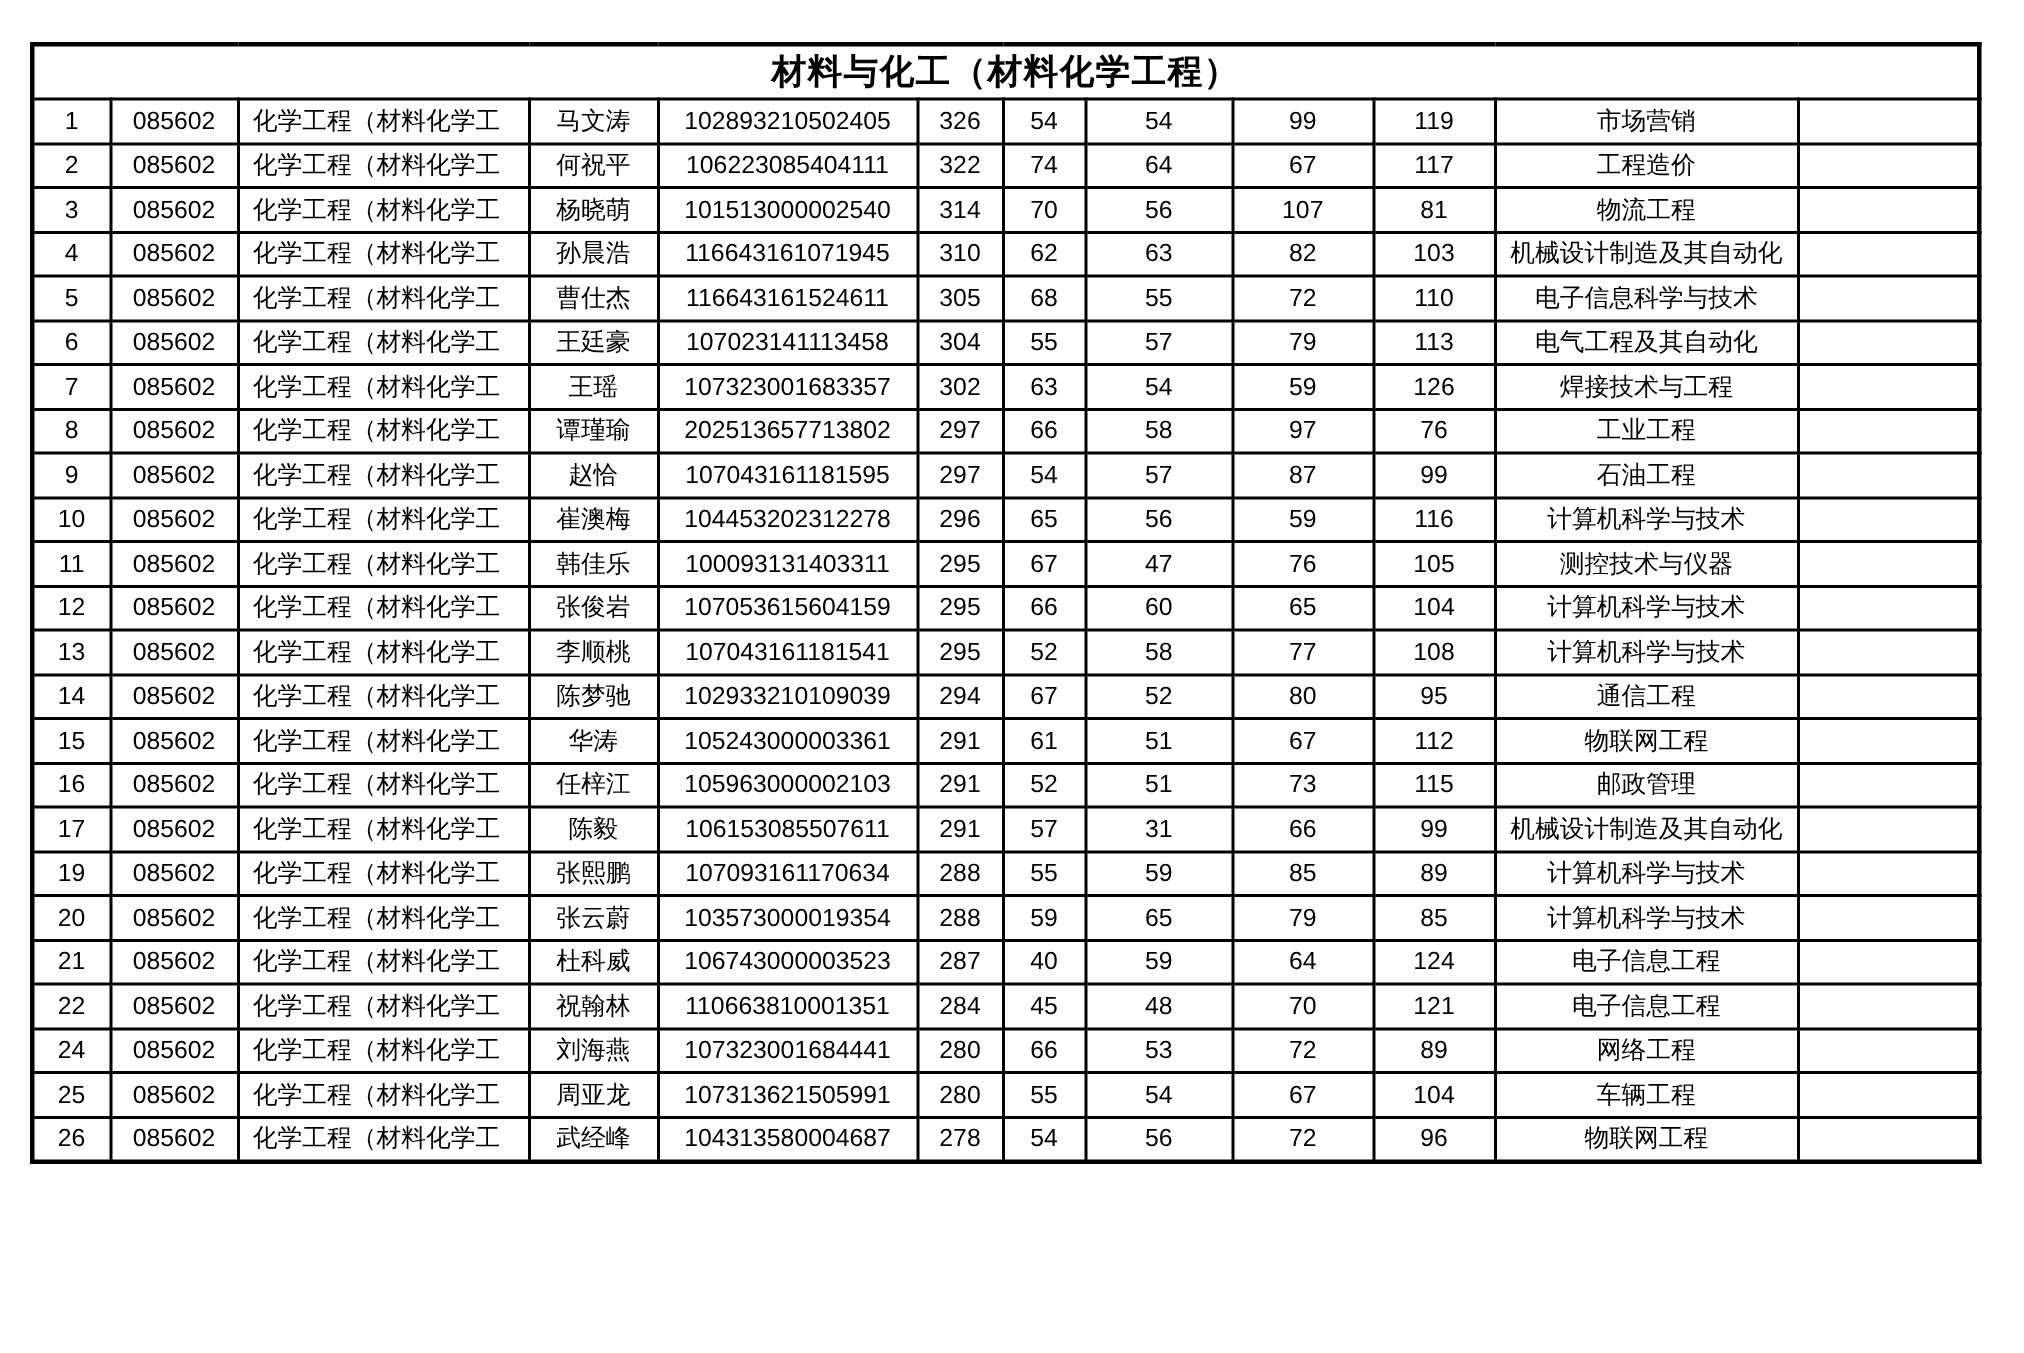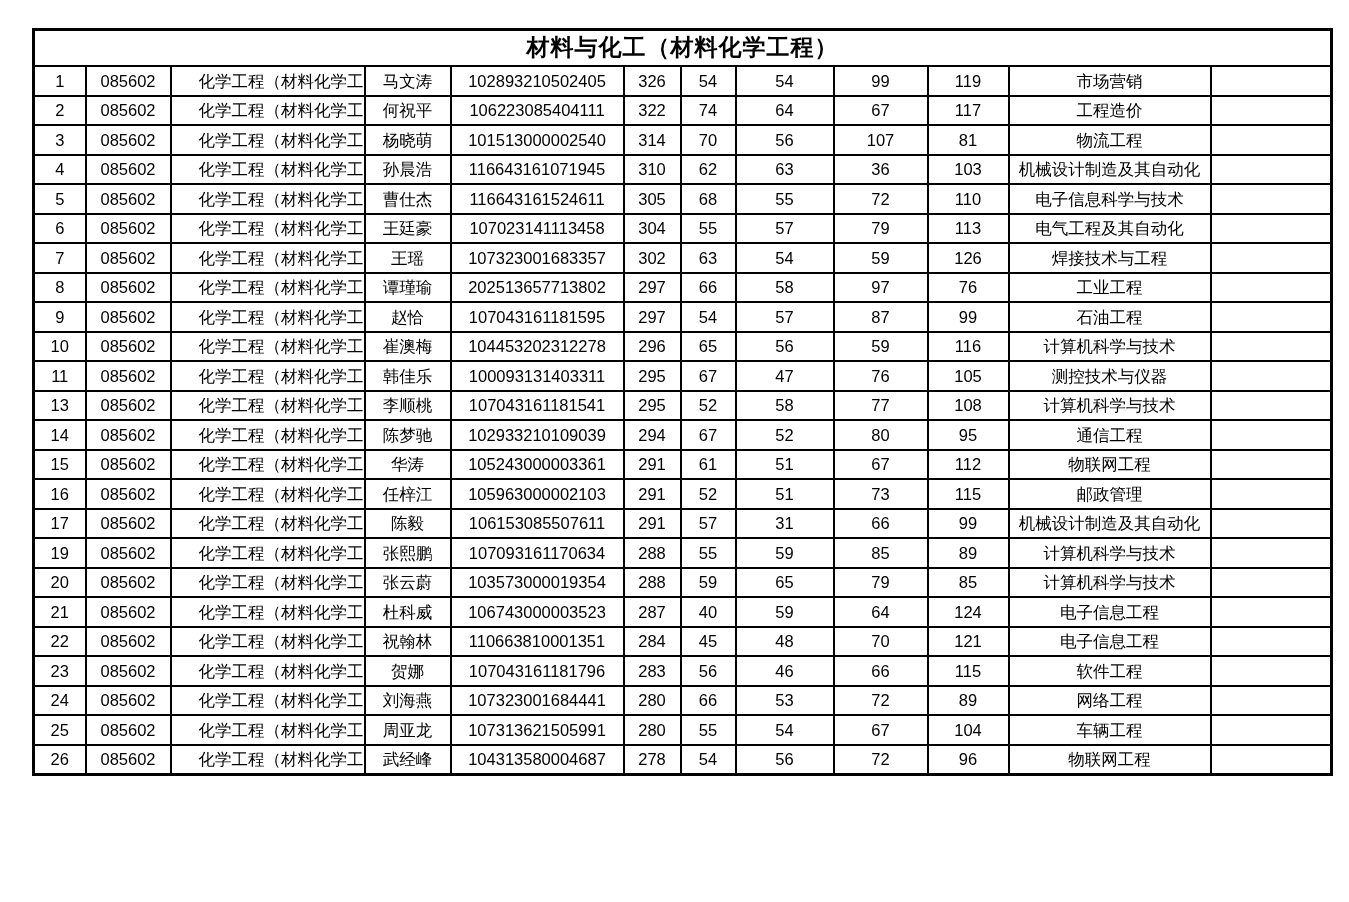--- a/index.html
+++ b/index.html
@@ -16,21 +16,20 @@
     color: #000000;
   }
   table.results {
     position: absolute;
     left: 20px;
     top: 28px;
     border-collapse: collapse;
     table-layout: fixed;
     width: 1298px;
     border: 3px solid #000000;
-    margin-left: 12px;
   }
   table.results td, table.results th {
     border: 2px solid #000000;
     padding: 0;
     overflow: hidden;
     white-space: nowrap;
     text-align: center;
     vertical-align: middle;
     font-size: 16.5px;
     height: 27.5px;
@@ -50,22 +49,22 @@
   col.c4  { width: 173px; }
   col.c5  { width: 57px; }
   col.c6  { width: 55px; }
   col.c7  { width: 98px; }
   col.c8  { width: 94px; }
   col.c9  { width: 81px; }
   col.c10 { width: 202px; }
   col.c11 { width: 121px; }
   
   table.results td.col-program {
-    text-align: right;
-    padding-left: 22px;
+    text-align: left;
+    padding-left: 9px;
   }
 </style>
 </head>
 <body>
 
 <div class="sheet">
   <table class="results">
     <colgroup>
       <col class="c0">
         <col class="c1">
@@ -130,21 +129,21 @@
         </tr>
         <tr>
           <td>4</td>
           <td>085602</td>
           <td class="col-program">化学工程（材料化学工</td>
           <td>孙晨浩</td>
           <td>116643161071945</td>
           <td>310</td>
           <td>62</td>
           <td>63</td>
-          <td>36</td>
+          <td>82</td>
           <td>103</td>
           <td>机械设计制造及其自动化</td>
           <td></td>
         </tr>
         <tr>
           <td>5</td>
           <td>085602</td>
           <td class="col-program">化学工程（材料化学工</td>
           <td>曹仕杰</td>
           <td>116643161524611</td>
@@ -234,20 +233,34 @@
           <td>100093131403311</td>
           <td>295</td>
           <td>67</td>
           <td>47</td>
           <td>76</td>
           <td>105</td>
           <td>测控技术与仪器</td>
           <td></td>
         </tr>
         <tr>
+          <td>12</td>
+          <td>085602</td>
+          <td class="col-program">化学工程（材料化学工</td>
+          <td>张俊岩</td>
+          <td>107053615604159</td>
+          <td>295</td>
+          <td>66</td>
+          <td>60</td>
+          <td>65</td>
+          <td>104</td>
+          <td>计算机科学与技术</td>
+          <td></td>
+        </tr>
+        <tr>
           <td>13</td>
           <td>085602</td>
           <td class="col-program">化学工程（材料化学工</td>
           <td>李顺桃</td>
           <td>107043161181541</td>
           <td>295</td>
           <td>52</td>
           <td>58</td>
           <td>77</td>
           <td>108</td>
@@ -360,34 +373,20 @@
           <td>110663810001351</td>
           <td>284</td>
           <td>45</td>
           <td>48</td>
           <td>70</td>
           <td>121</td>
           <td>电子信息工程</td>
           <td></td>
         </tr>
         <tr>
-          <td>23</td>
-          <td>085602</td>
-          <td class="col-program">化学工程（材料化学工</td>
-          <td>贺娜</td>
-          <td>107043161181796</td>
-          <td>283</td>
-          <td>56</td>
-          <td>46</td>
-          <td>66</td>
-          <td>115</td>
-          <td>软件工程</td>
-          <td></td>
-        </tr>
-        <tr>
           <td>24</td>
           <td>085602</td>
           <td class="col-program">化学工程（材料化学工</td>
           <td>刘海燕</td>
           <td>107323001684441</td>
           <td>280</td>
           <td>66</td>
           <td>53</td>
           <td>72</td>
           <td>89</td>

